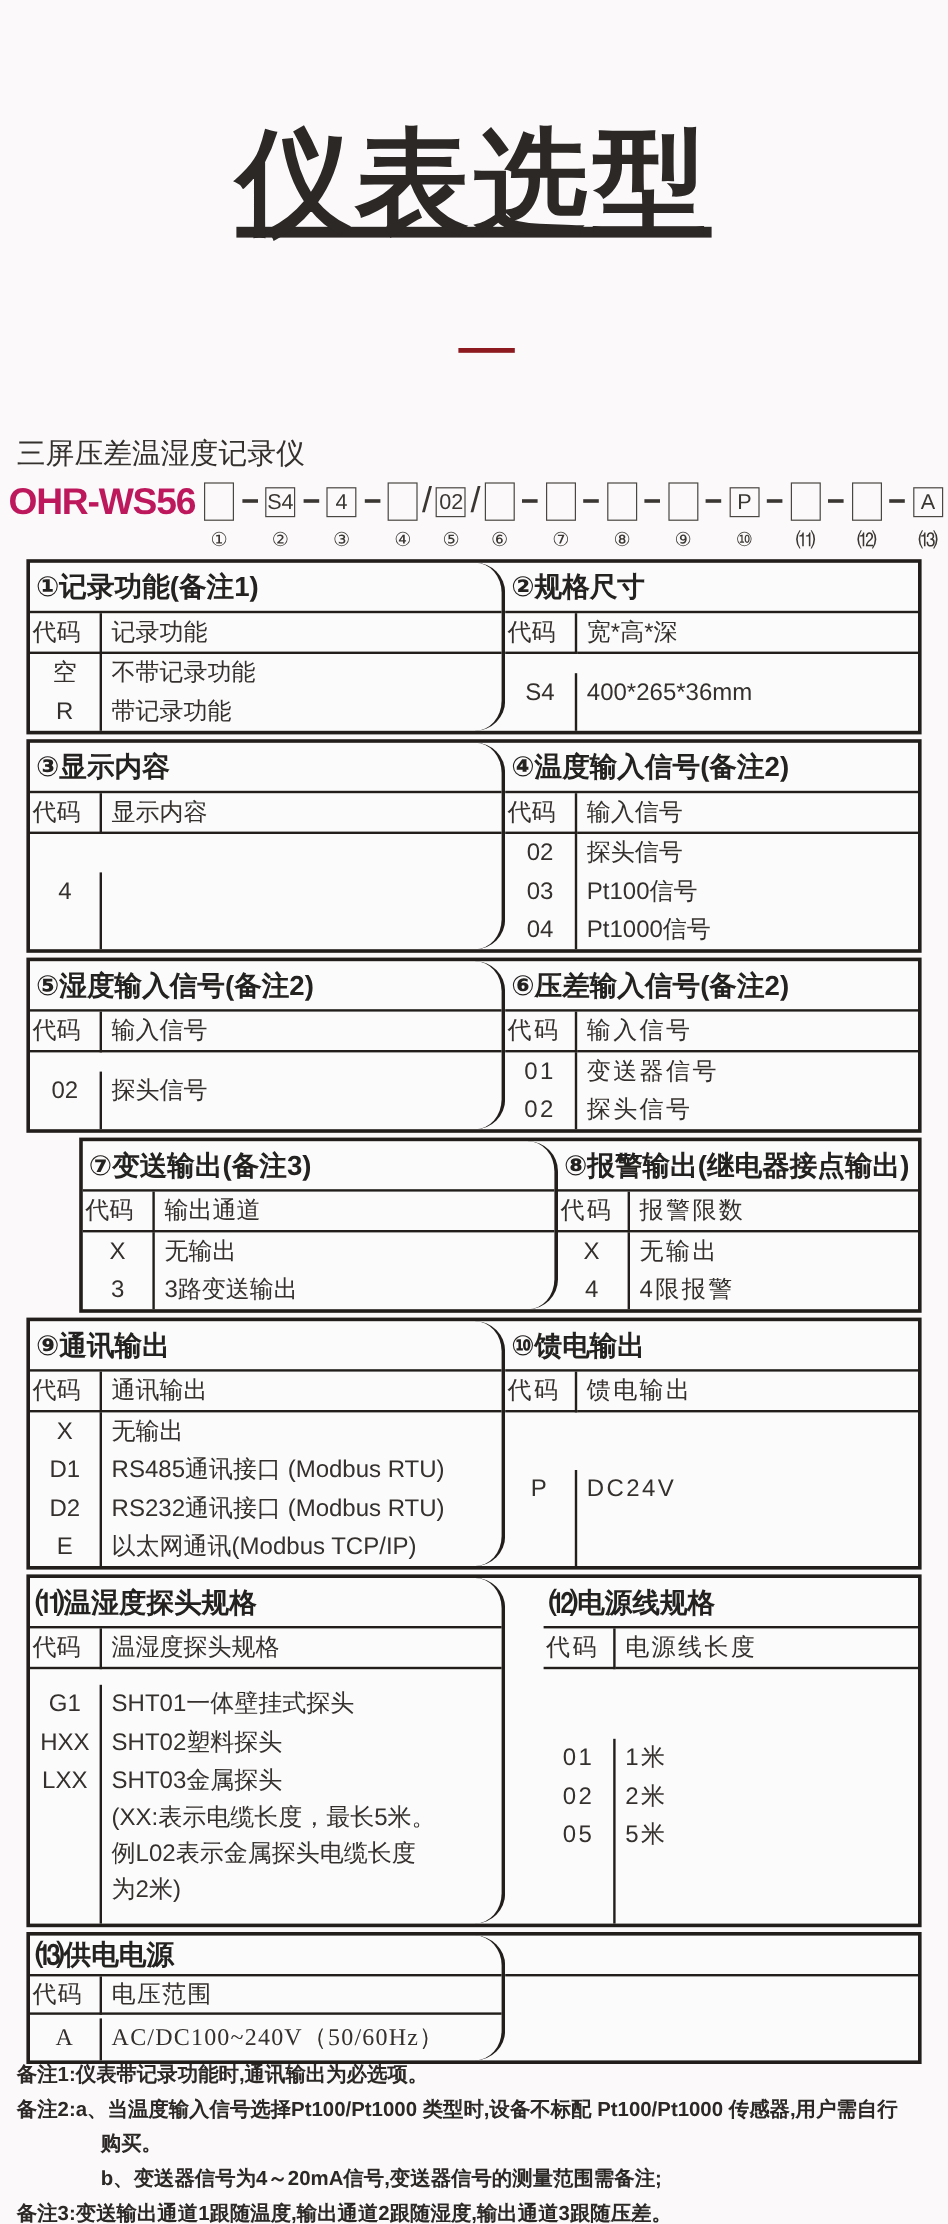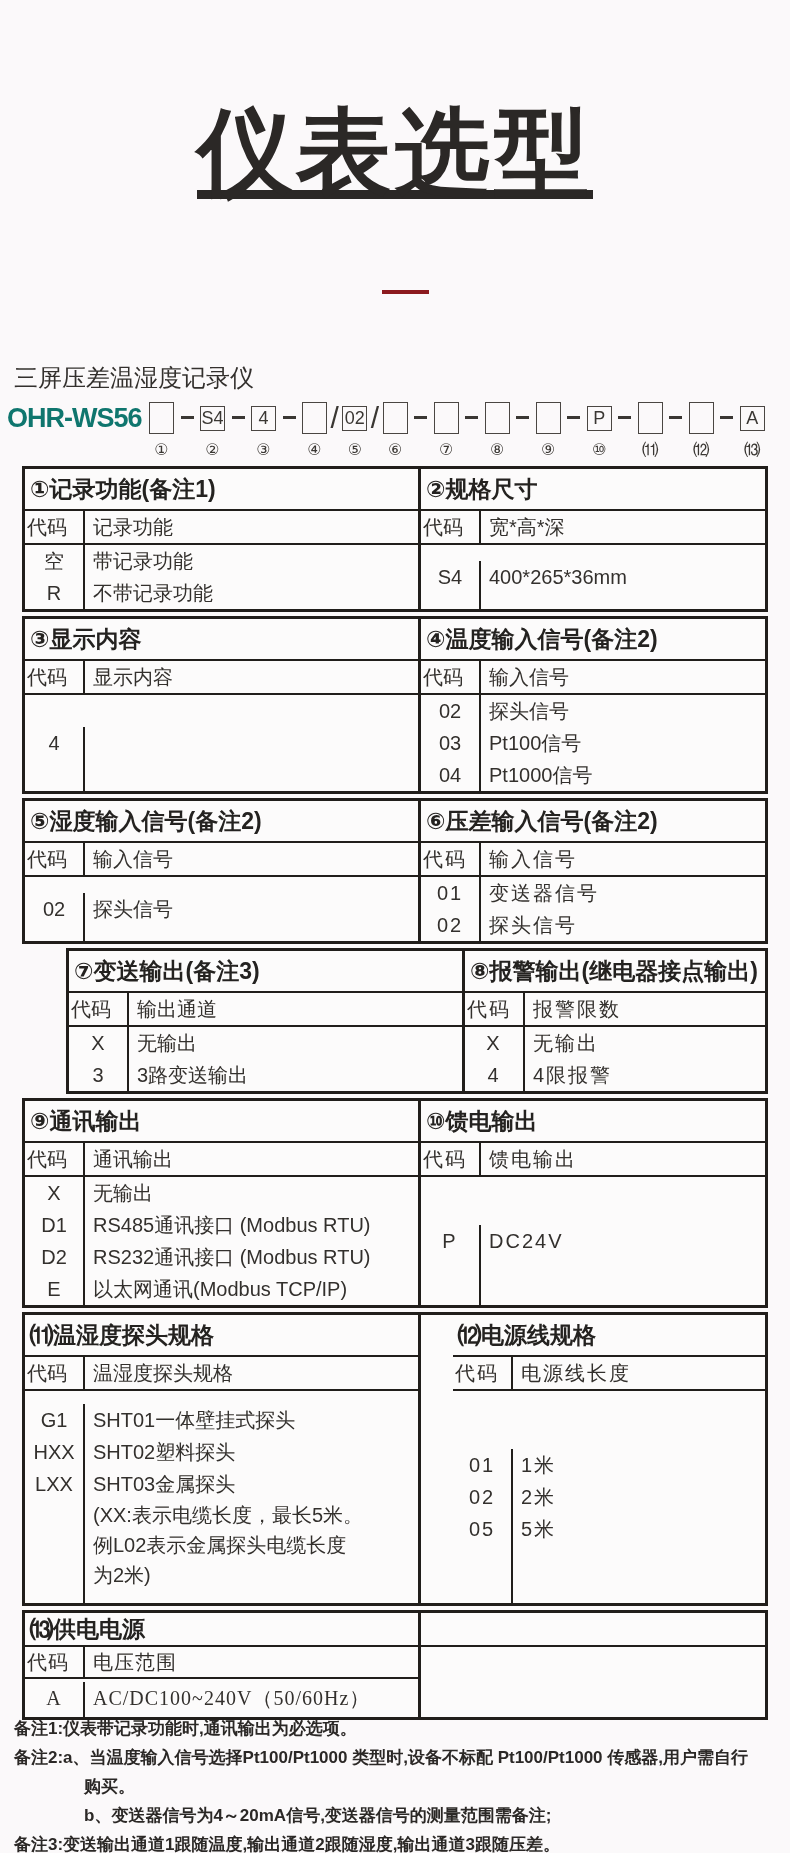--- a/index.html
+++ b/index.html
@@ -12,34 +12,34 @@
   
   .main-title{
     position:absolute;top:100px;left:0;width:100%;
     font-size:95px;font-weight:900;text-align:center;
     letter-spacing:4px;color:#2b2826;line-height:1.1;margin:0;text-decoration:underline;
   }
   .red-line{position:absolute;top:290px;left:382px;width:47px;height:4px;background:#8c1a1e;}
   .product-name{position:absolute;top:362px;left:14px;font-size:24px;font-weight:500;color:#33302d;}
   
   .model-line{position:absolute;top:400px;left:7px;display:flex;align-items:flex-start;}
-  .prefix{font-size:27px;font-weight:700;letter-spacing:-1px;line-height:36px;margin-right:5px;color:#0f766e;}
+  .prefix{font-size:31px;font-weight:700;letter-spacing:-1px;line-height:36px;margin-right:5px;color:#be185d;}
   #model-units{display:flex;align-items:flex-start;}
   .unit{display:flex;flex-direction:column;align-items:center;width:30px;}
   .boxslot{height:36px;display:flex;align-items:center;}
   .mbox{width:25px;height:32px;border:1.5px solid #4a4642;display:flex;align-items:center;justify-content:center;
         font-size:18px;color:#3a3733;background:transparent;box-sizing:border-box;}
   .mbox.filled{height:25px;}
   .mnum{font-size:16px;margin-top:4px;color:#3a3733;}
   .sep-dash{width:13px;height:3px;background:#3a3733;margin:16px 4px 0 4px;}
   .sep-slash{font-size:30px;line-height:36px;margin:0 1px;color:#3a3733;font-weight:400;}
   
   #bands{position:absolute;top:466px;left:22px;width:746px;display:flex;flex-direction:column;gap:4px;}
   .band{display:flex;border:3px solid #211e1b;box-sizing:border-box;background:#fcfbfb;}
-  .sec{display:flex;flex-direction:column;box-sizing:border-box;}
+  .sec{display:flex;flex-direction:column;box-sizing:border-box;border-radius:25px;}
   .sec.left{width:396px;border-right:3px solid #211e1b;}
   .sec.right{flex:1;}
   .sec-title{
     height:40px;line-height:40px;font-size:23px;font-weight:700;color:#242220;
     padding-left:5px;border-bottom:2px solid #211e1b;white-space:nowrap;overflow:hidden;
   }
   .sec-grid{display:grid;grid-template-columns:60px 1fr;flex:1;}
   .cell-code-h{border-right:2px solid #211e1b;border-bottom:2px solid #211e1b;height:32px;line-height:32px;
                font-size:20px;padding-left:2px;color:#33302d;}
   .cell-desc-h{border-bottom:2px solid #211e1b;height:32px;line-height:32px;font-size:20px;padding-left:8px;color:#33302d;}
@@ -168,22 +168,22 @@
         <section class="sec left">
           <div class="sec-title">①记录功能(备注1)</div>
           <div class="sec-grid">
             <div class="cell-code-h">代码</div>
             <div class="cell-desc-h">记录功能</div>
             <div class="code-stack">
               <div class="code-item">空</div>
               <div class="code-item">R</div>
             </div>
             <div class="desc-stack">
+              <div class="desc-item">不带记录功能</div>
               <div class="desc-item">带记录功能</div>
-              <div class="desc-item">不带记录功能</div>
             </div>
           </div>
         </section>
         <section class="sec right">
           <div class="sec-title">②规格尺寸</div>
           <div class="sec-grid">
             <div class="cell-code-h">代码</div>
             <div class="cell-desc-h">宽*高*深</div>
             <div class="code-stack">
               <div class="code-item">S4</div>

